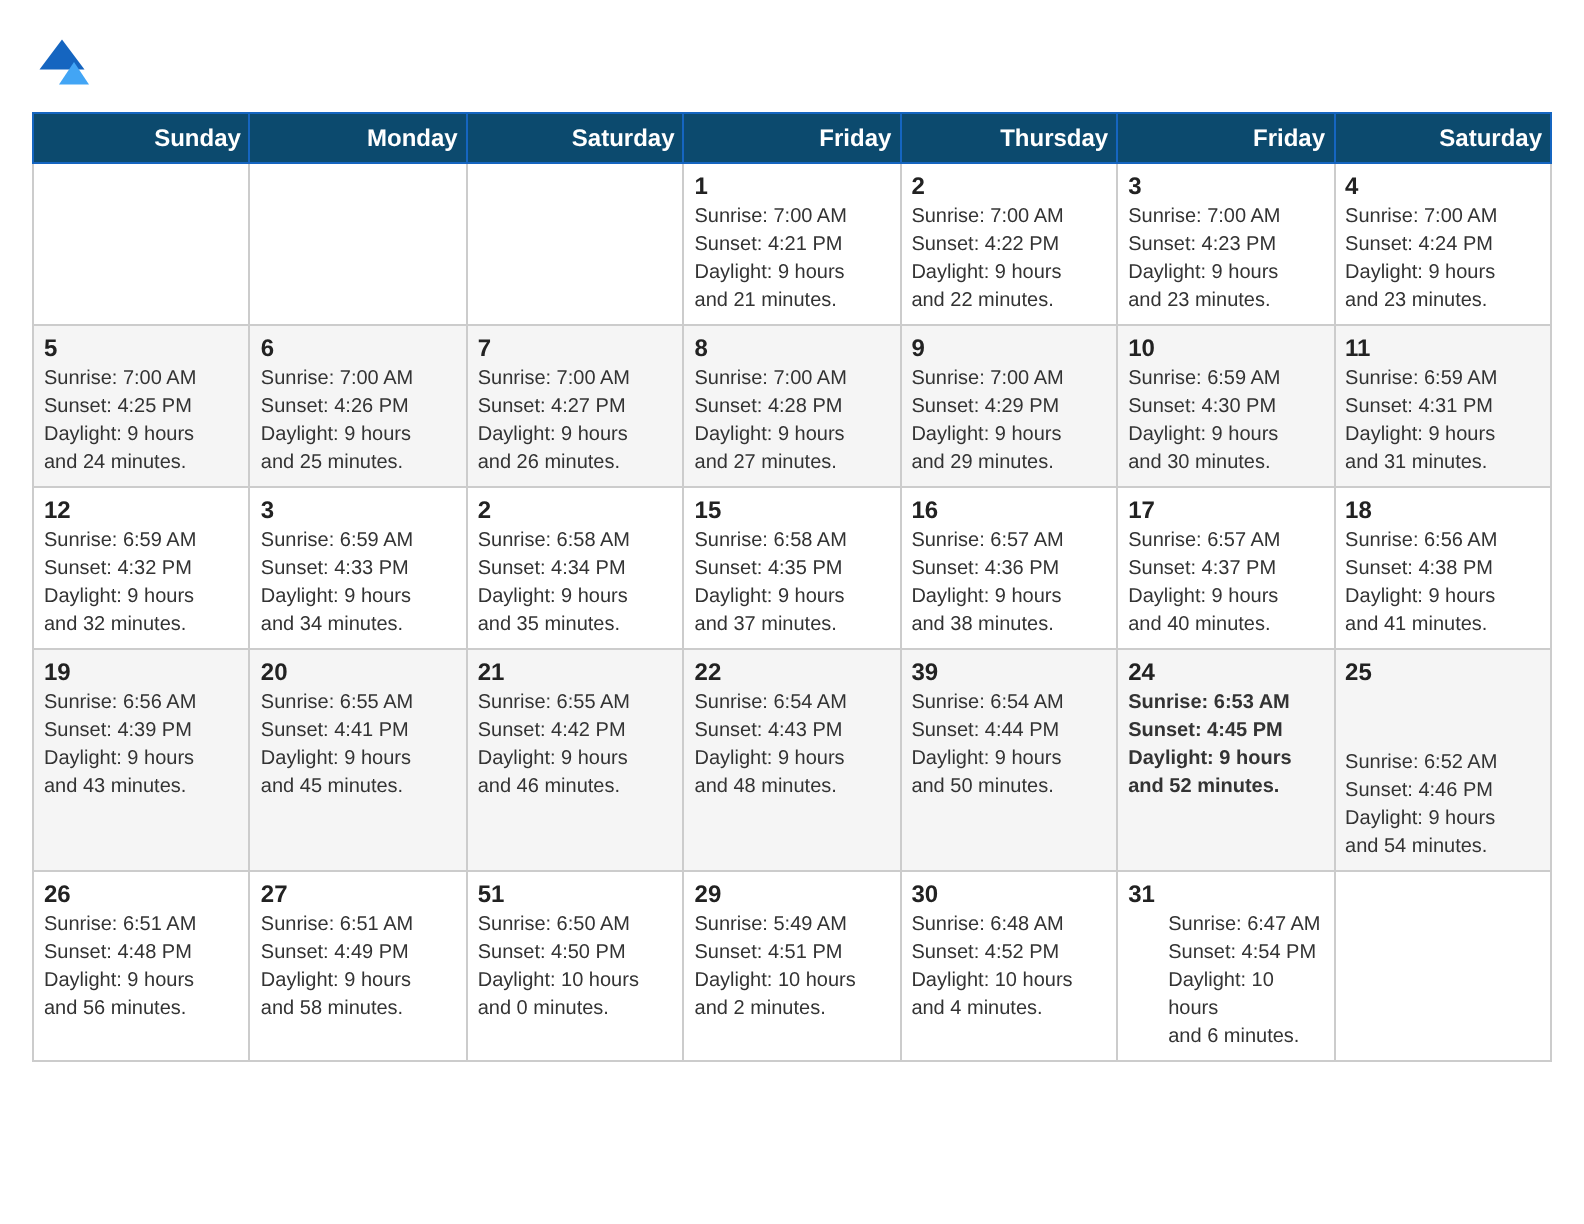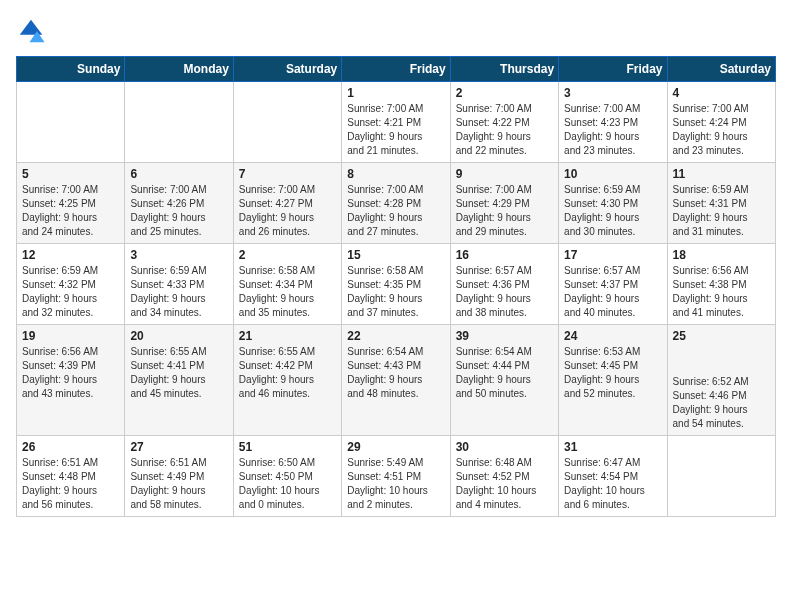--- a/index.html
+++ b/index.html
@@ -293,21 +293,21 @@
         </td>
         <td>
           <div class="day-num">39</div>
           <div class="day-info" style="white-space: pre-line;">Sunrise: 6:54 AM
 Sunset: 4:44 PM
 Daylight: 9 hours
 and 50 minutes.</div>
         </td>
         <td>
           <div class="day-num">24</div>
-          <div class="day-info" style="white-space: pre-line;">Sunrise: 6:53 AM
+          <div class="day-info" style="white-space: pre-line; font-weight: bold;">Sunrise: 6:53 AM
 Sunset: 4:45 PM
 Daylight: 9 hours
 and 52 minutes.</div>
         </td>
         <td>
           <div class="day-num">25</div>
           <div class="day-info" style="white-space: pre-line; margin-top: 32px;">Sunrise: 6:52 AM
 Sunset: 4:46 PM
 Daylight: 9 hours
 and 54 minutes.</div>
@@ -344,21 +344,21 @@
         </td>
         <td>
           <div class="day-num">30</div>
           <div class="day-info" style="white-space: pre-line;">Sunrise: 6:48 AM
 Sunset: 4:52 PM
 Daylight: 10 hours
 and 4 minutes.</div>
         </td>
         <td>
           <div class="day-num">31</div>
-          <div class="day-info" style="white-space: pre-line;">Sunrise: 6:47 AM
+          <div class="day-info" style="white-space: pre-line; margin-left: 20px;">Sunrise: 6:47 AM
 Sunset: 4:54 PM
 Daylight: 10 hours
 and 6 minutes.</div>
         </td>
         <td class="empty-cell"></td>
       </tr>
     </tbody>
 </table>
 
 </body></html>

